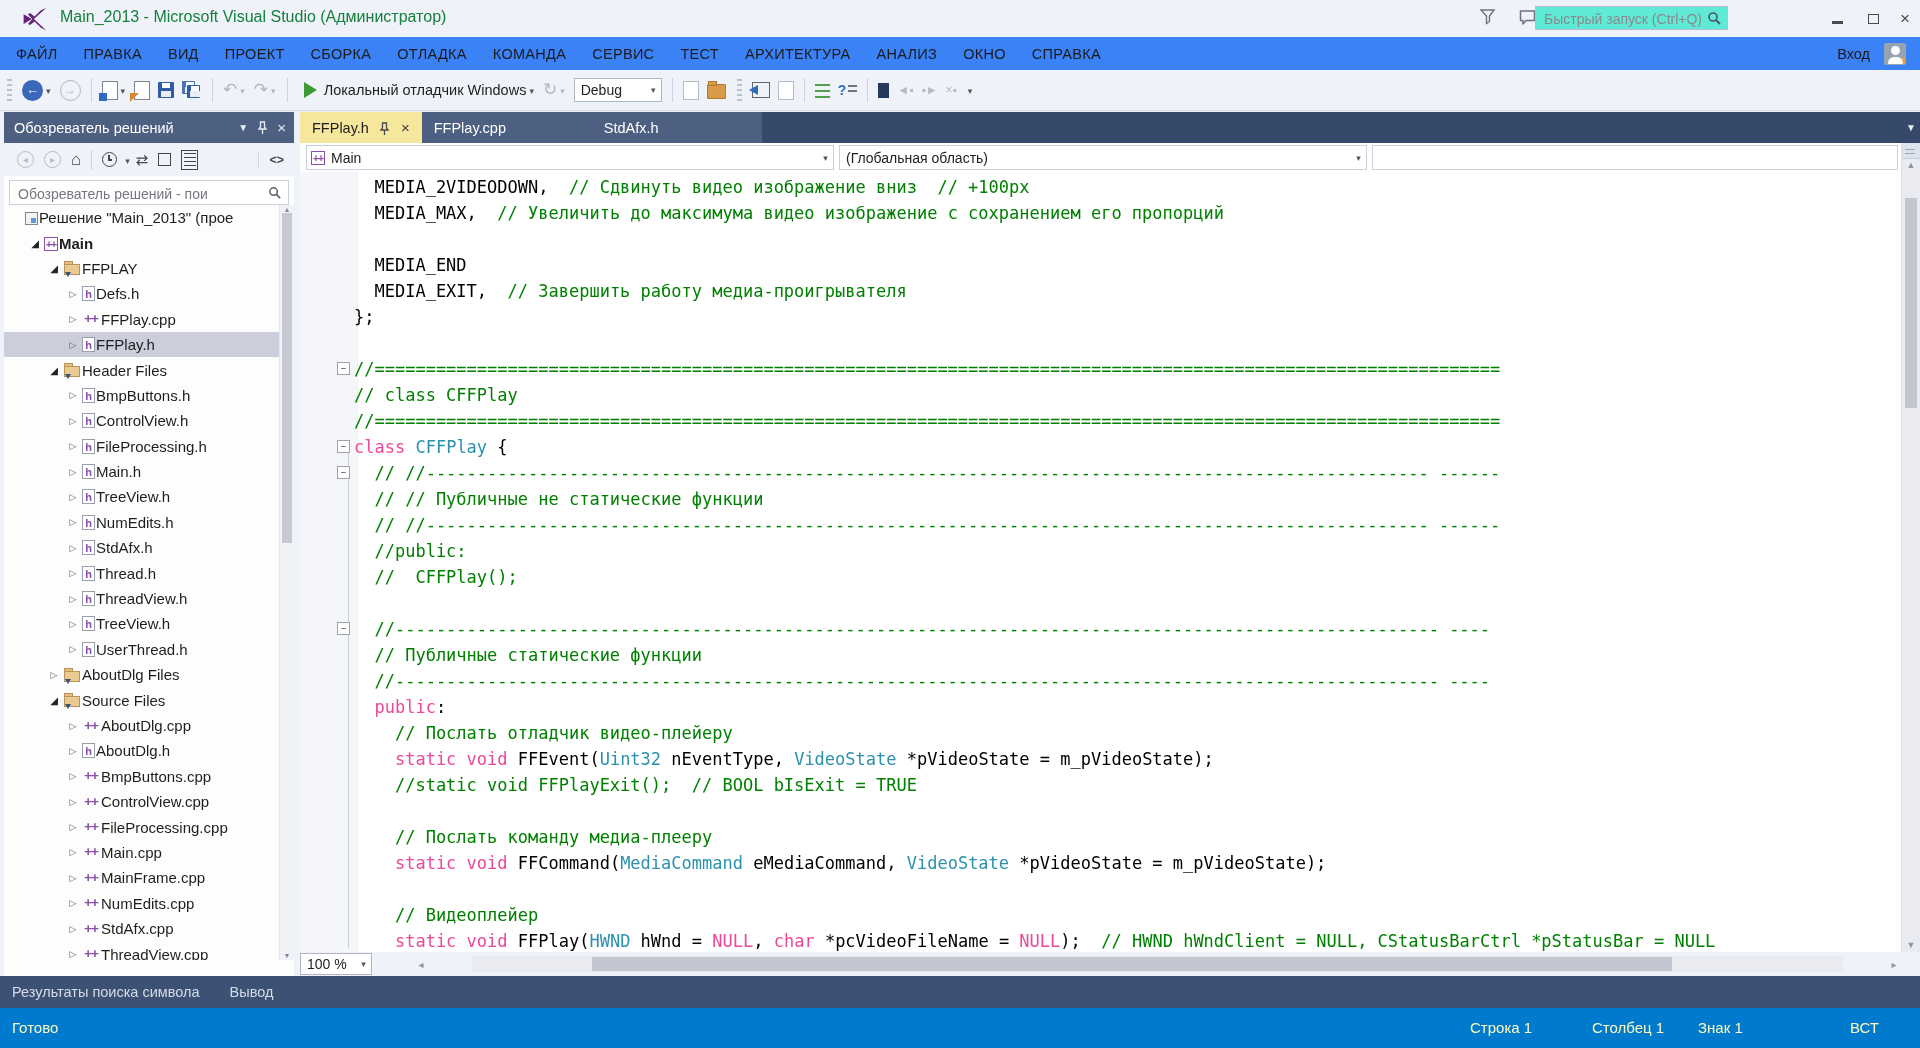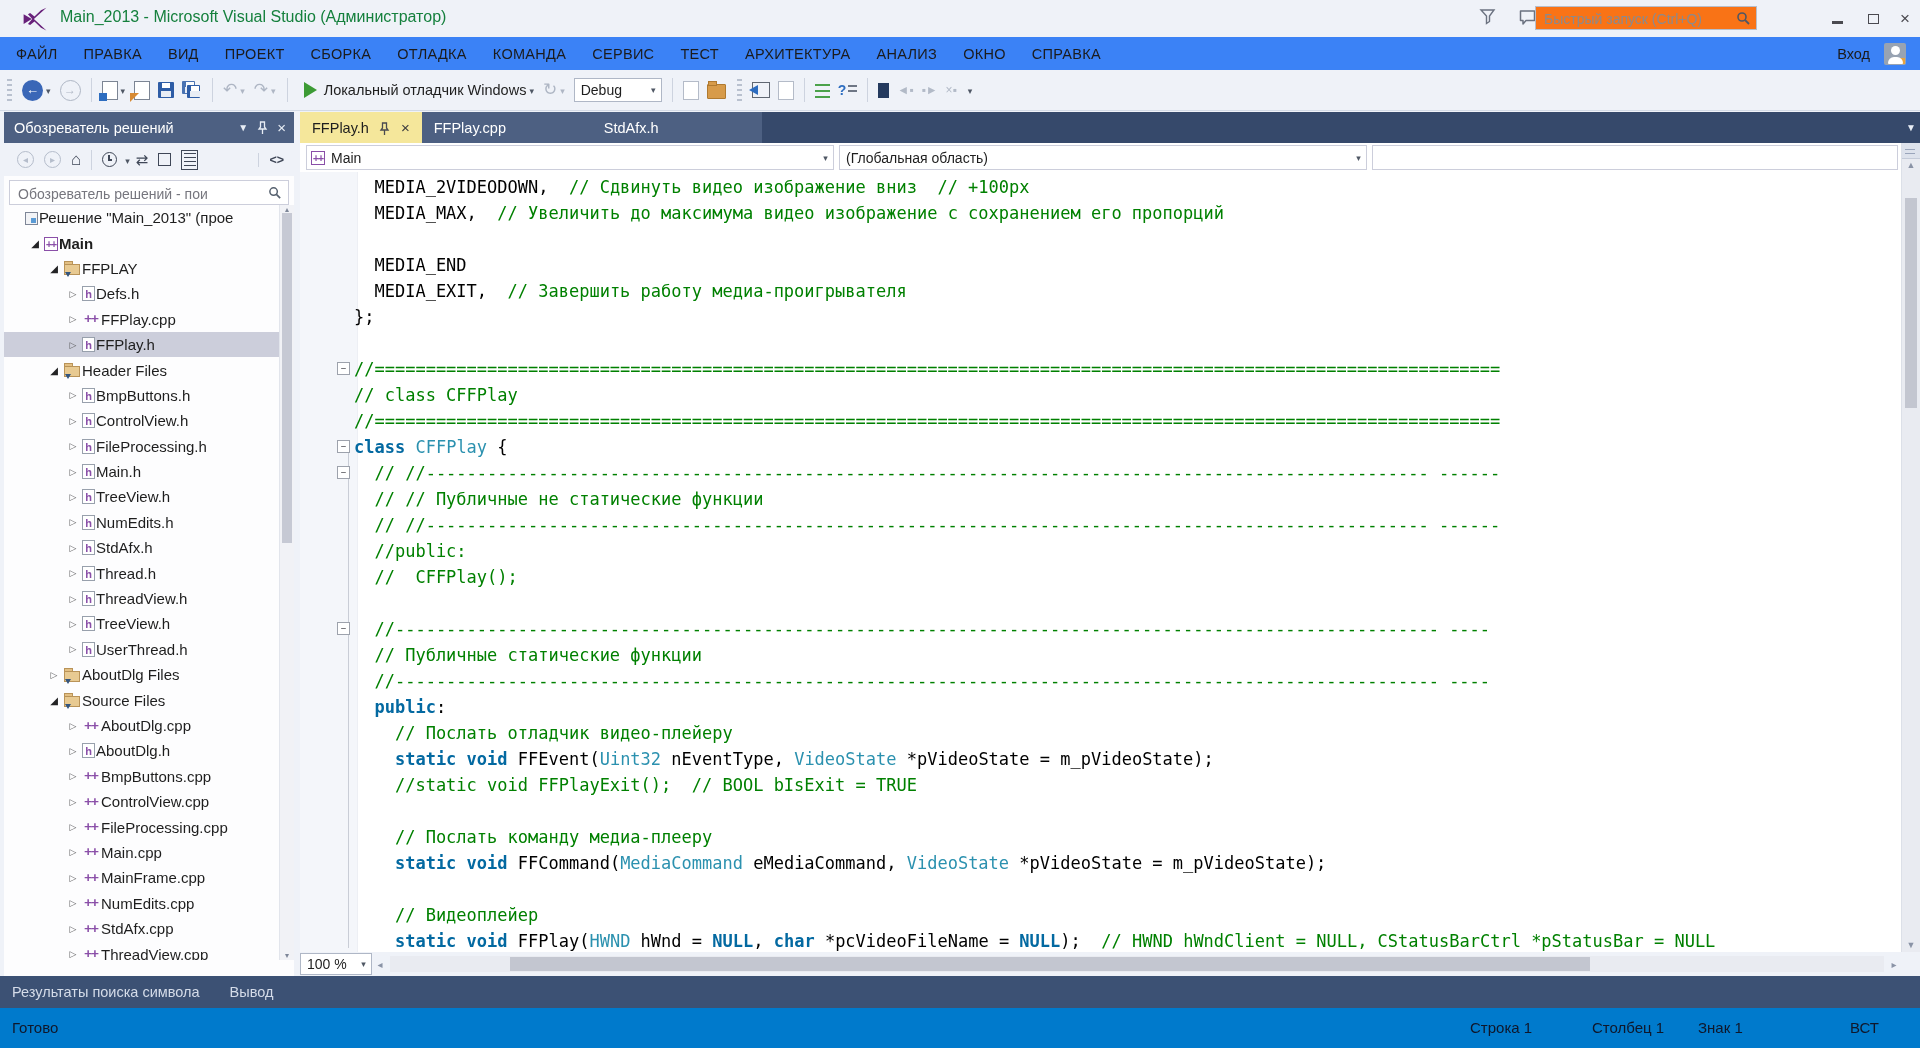--- a/index.html
+++ b/index.html
@@ -4,21 +4,21 @@
 <style>
   html,body{margin:0;padding:0;}
   body{width:1920px;height:1048px;overflow:hidden;font-family:"Liberation Sans",sans-serif;-webkit-font-smoothing:antialiased;}
   .shell{position:absolute;inset:0;background:#EFF2F8;}
 
   
   .titlebar{position:absolute;left:0;top:0;width:1920px;height:37px;background:#EFF2F8;}
   .vslogo{position:absolute;left:22px;top:6px;}
   .apptitle{position:absolute;left:60px;top:8px;font-size:16px;color:#15803d;white-space:nowrap;}
   .tb-icon{position:absolute;top:8px;}
-  .quicklaunch{position:absolute;left:1535px;top:6px;width:222px;height:24px;background:#f97316;border:1px solid #B7BECB;box-sizing:border-box;}
+  .quicklaunch{position:absolute;left:1535px;top:6px;width:193px;height:24px;background:#5eead4;border:1px solid #B7BECB;box-sizing:border-box;}
   .quicklaunch input{position:absolute;left:6px;top:1px;width:180px;height:20px;border:none;outline:none;font-size:14px;color:#444;background:transparent;font-family:"Liberation Sans",sans-serif;}
   .quicklaunch input::placeholder{color:#8A8A8E;opacity:1;}
   .ql-mag{position:absolute;right:5px;top:4px;}
   .winbtn{position:absolute;top:9px;width:30px;height:20px;text-align:center;color:#4A4A50;}
   .wb-min i{display:inline-block;width:11px;height:3px;background:#4A4A50;margin-top:12px;}
   .wb-rest i{display:inline-block;width:9px;height:8px;border:1.5px solid #4A4A50;margin-top:5px;position:relative;background:#EFF2F8;}
   .wb-rest i::before{content:"";position:absolute;left:2px;top:-4px;width:9px;height:8px;border:1.5px solid #4A4A50;z-index:-1;}
   .wb-close{font-size:17px;line-height:20px;}
 
   
@@ -128,40 +128,40 @@
   .nv2{left:539px;width:528px;}
   .nv3{left:1072px;width:526px;}
   .nv .ic-proj{margin:0 0 0 4px;flex:none;}
 
   .codearea{position:absolute;left:0;top:60px;width:1602px;height:780px;background:#FFF;overflow:hidden;}
   .marginband{position:absolute;left:0;top:0;width:57px;height:100%;background:#F4F6FA;border-right:1px solid #EDEFF4;}
   #code{position:absolute;left:54px;top:2px;right:0;font-family:"DejaVu Sans Mono","Liberation Mono",monospace;font-size:17px;line-height:26px;}
   .cl{height:26px;white-space:pre;position:relative;}
   .c-p{color:#000;}
   .c-c{color:#008000;}
-  .c-k{color:#0369a1;font-weight:bold;}
+  .c-k{color:#ec4899;}
   .c-t{color:#2B91AF;}
   .fold{position:absolute;left:-17px;top:6px;width:13px;height:13px;background:#FFF;border:1px solid #9DA2AC;box-sizing:border-box;font:9px/10px "DejaVu Sans Mono",monospace;color:#4A4A50;text-align:center;z-index:2;}
   .outline-line{position:absolute;left:47.5px;top:281px;width:1px;height:495px;background:#C9CDD6;}
 
   .vscroll{position:absolute;right:0;top:31px;width:18px;height:809px;background:#E9EBF1;border-left:1px solid #DCE0E8;}
   .vscroll .split{position:absolute;left:0;top:0;width:100%;height:15px;background:#DDE2EC;border-bottom:1px solid #C4CBD9;background-image:repeating-linear-gradient(#9AA5BB 3px,#9AA5BB 4px,transparent 4px,transparent 7px);background-size:10px 11px;background-position:3px 3px;background-repeat:no-repeat;}
   .vscroll .ar{position:absolute;left:0;width:100%;text-align:center;font-size:9px;color:#8A93A6;}
   .vscroll .th{position:absolute;left:3px;right:3px;top:55px;height:210px;background:#C3C6D0;}
 
-  .hscrollrow{position:absolute;left:0;top:840px;width:1602px;height:24px;background:#EFF2F8;display:flex;align-items:center;}
+  .hscrollrow{position:absolute;left:0;top:840px;width:1602px;height:24px;background:#EFF2F8;display:flex;align-items:center;gap:41px;}
   .zoomcombo{width:72px;height:22px;margin-left:0;}
   .hs-ar{width:16px;text-align:center;font-size:10px;color:#8A93A6;}
   .hs-track{position:relative;flex:1;height:16px;background:#E9EBF1;margin:0 2px;}
   .hs-th{position:absolute;left:120px;width:1080px;top:1px;bottom:1px;background:#C3C6D0;}
 
   
   .bottomstrip{position:absolute;left:0;top:976px;width:1920px;height:32px;background:#3C5174;display:flex;align-items:center;gap:30px;padding-left:12px;box-sizing:border-box;}
   .bottomstrip span{font-size:14.5px;color:#D5DCE9;white-space:nowrap;}
-  .statusbar{position:absolute;left:0;top:1008px;width:1920px;height:40px;background:#007ACC;color:#0f172a;}
+  .statusbar{position:absolute;left:0;top:1008px;width:1920px;height:40px;background:#007ACC;color:#fef9c3;}
   .statusbar .ready{position:absolute;left:12px;top:11px;font-size:15px;}
   #stright{position:absolute;left:1470px;top:11px;display:flex;}
   #stright span{font-size:15px;white-space:nowrap;}
   #stright span:nth-child(1){width:122px;}
   #stright span:nth-child(2){width:106px;}
   #stright span:nth-child(3){width:152px;}
 </style>
 </head>
 <body>
 

